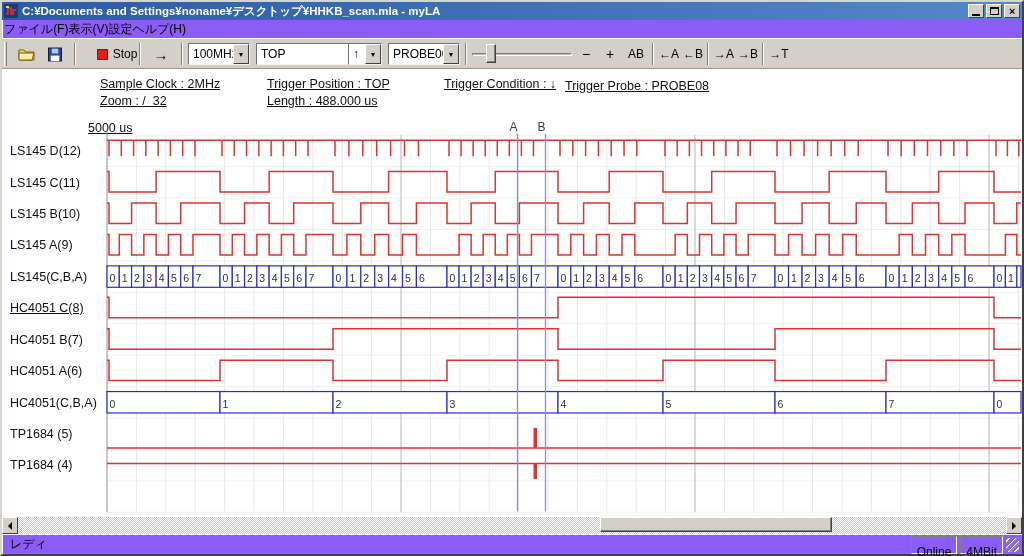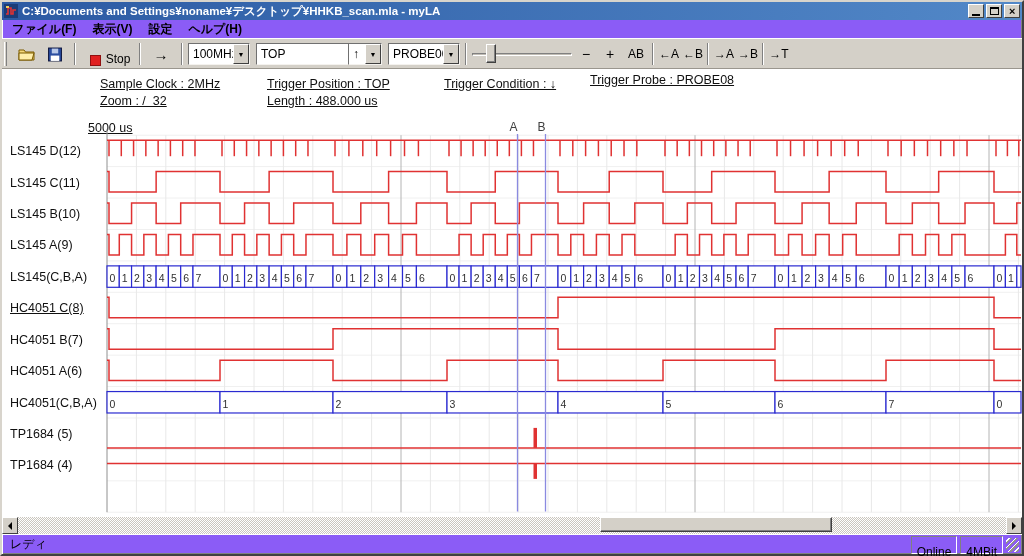--- a/index.html
+++ b/index.html
@@ -11,21 +11,21 @@
   
   .titlebar { height:18px; background:linear-gradient(90deg,#2c5aa3,#5288c8); display:flex; align-items:center; padding:0 2px; color:#fff; flex:0 0 auto; }
   .title-text { font-size:11.5px; font-weight:bold; margin-left:4px; flex:1; white-space:nowrap; overflow:hidden; }
   .winbtns { display:flex; gap:2px; }
   .winbtn { width:16px; height:14px; background:#d4d0c8; border:1px solid; border-color:#fff #404040 #404040 #fff; display:flex; align-items:center; justify-content:center; color:#000; }
   .glyph-min { width:8px; height:2px; background:#000; margin-top:7px; }
   .glyph-max { width:9px; height:8px; border:1px solid #000; border-top-width:2px; }
   .glyph-close { font-size:11px; font-weight:bold; line-height:10px; }
   
   .menubar { height:18px; display:flex; align-items:center; font-size:12px; padding-left:2px; flex:0 0 auto; }
-  .menu-item { padding:1px 8px; white-space:nowrap;font-weight:bold; }
+  .menu-item { padding:1px 0; white-space:nowrap; }
   
   .toolbar { height:31px; position:relative; background:#d4d0c8; border-top:1px solid #fff; border-bottom:1px solid #9a968e; flex:0 0 auto; }
   .tb-grip { position:absolute; top:3px; height:24px; width:3px; border-left:1px solid #fff; border-right:1px solid #808080; }
   .tb-sep  { position:absolute; top:4px; height:22px; width:2px; border-left:1px solid #808080; border-right:1px solid #fff; }
   .tb-btn  { position:absolute; top:3px; height:24px; display:flex; align-items:center; justify-content:center; font-size:12px; color:#000; white-space:pre; }
   .stop-square { display:inline-block; width:11px; height:11px; background:#e02020; border:1px solid #901010; margin-right:5px; }
   .run-arrow { font-size:15px; font-weight:bold; }
   .combo { position:absolute; top:4px; height:22px; background:#fff; border:1px solid; border-color:#707070 #f4f2ee #f4f2ee #707070; display:flex; align-items:stretch; }
   .combo-text { flex:1; font-size:12px; padding:3px 0 0 4px; white-space:nowrap; overflow:hidden; }
   .combo-arrow { width:16px; background:#d4d0c8; border:1px solid; border-color:#fff #404040 #404040 #fff; font-size:7px; display:flex; align-items:center; justify-content:center; color:#000; }
@@ -97,21 +97,21 @@
       </svg>
     </span>
     <span class="tb-btn" style="left:40px;width:26px;">
       <svg width="16" height="15" viewBox="0 0 14 14">
         <rect x="1" y="1" width="12" height="12" fill="#2a4da0" stroke="#101840" stroke-width="1"></rect>
         <rect x="4" y="1.5" width="6" height="4.5" fill="#b8c8e8"></rect>
         <rect x="3" y="8" width="8" height="5" fill="#ffffff"></rect>
       </svg>
     </span>
     <span class="tb-sep" style="left:72px;"></span>
-    <span class="tb-btn" style="left:81px;width:54px;align-items:flex-end;">
+    <span class="tb-btn" style="left:88px;width:54px;">
       <i class="stop-square"></i><span>Stop</span>
     </span>
     <span class="tb-sep" style="left:137px;"></span>
     <span class="tb-btn run-arrow" style="left:143px;width:32px;"><span>→</span></span>
     <span class="tb-sep" style="left:179px;"></span>
 
     <span class="combo" style="left:186px;width:62px;">
       <span class="combo-text">100MHz</span>
       <span class="combo-arrow">▼</span>
     </span>
@@ -143,21 +143,21 @@
     <span class="tb-btn" style="left:710px;width:24px;"><span>→A</span></span>
     <span class="tb-btn" style="left:734px;width:24px;"><span>→B</span></span>
     <span class="tb-sep" style="left:760px;"></span>
     <span class="tb-btn" style="left:765px;width:24px;"><span>→T</span></span>
   </div>
 
   <div class="client">
     <div class="info-text" style="left:98px;top:8px;">Sample Clock : 2MHz</div>
     <div class="info-text" style="left:265px;top:8px;">Trigger Position : TOP</div>
     <div class="info-text" style="left:442px;top:8px;">Trigger Condition : ↓</div>
-    <div class="info-text" style="left:563px;top:4px;margin-left:25px;">Trigger Probe : PROBE08</div>
+    <div class="info-text" style="left:563px;top:10px;">Trigger Probe : PROBE08</div>
     <div class="info-text" style="left:98px;top:25px;">Zoom : /  32</div>
     <div class="info-text" style="left:265px;top:25px;">Length : 488.000 us</div>
     <div class="info-text" style="left:86px;top:52px;">5000 us</div>
     <div id="channel-labels">
         <div class="ch-label" style="top: 75.2px;">LS145 D(12)</div>
         <div class="ch-label" style="top: 106.62px;">LS145 C(11)</div>
         <div class="ch-label" style="top: 138.04px;">LS145 B(10)</div>
         <div class="ch-label" style="top: 169.46px;">LS145 A(9)</div>
         <div class="ch-label" style="top: 200.88px;">LS145(C,B,A)</div>
         <div class="ch-label" style="top: 232.3px; text-decoration: underline;">HC4051 C(8)</div>

